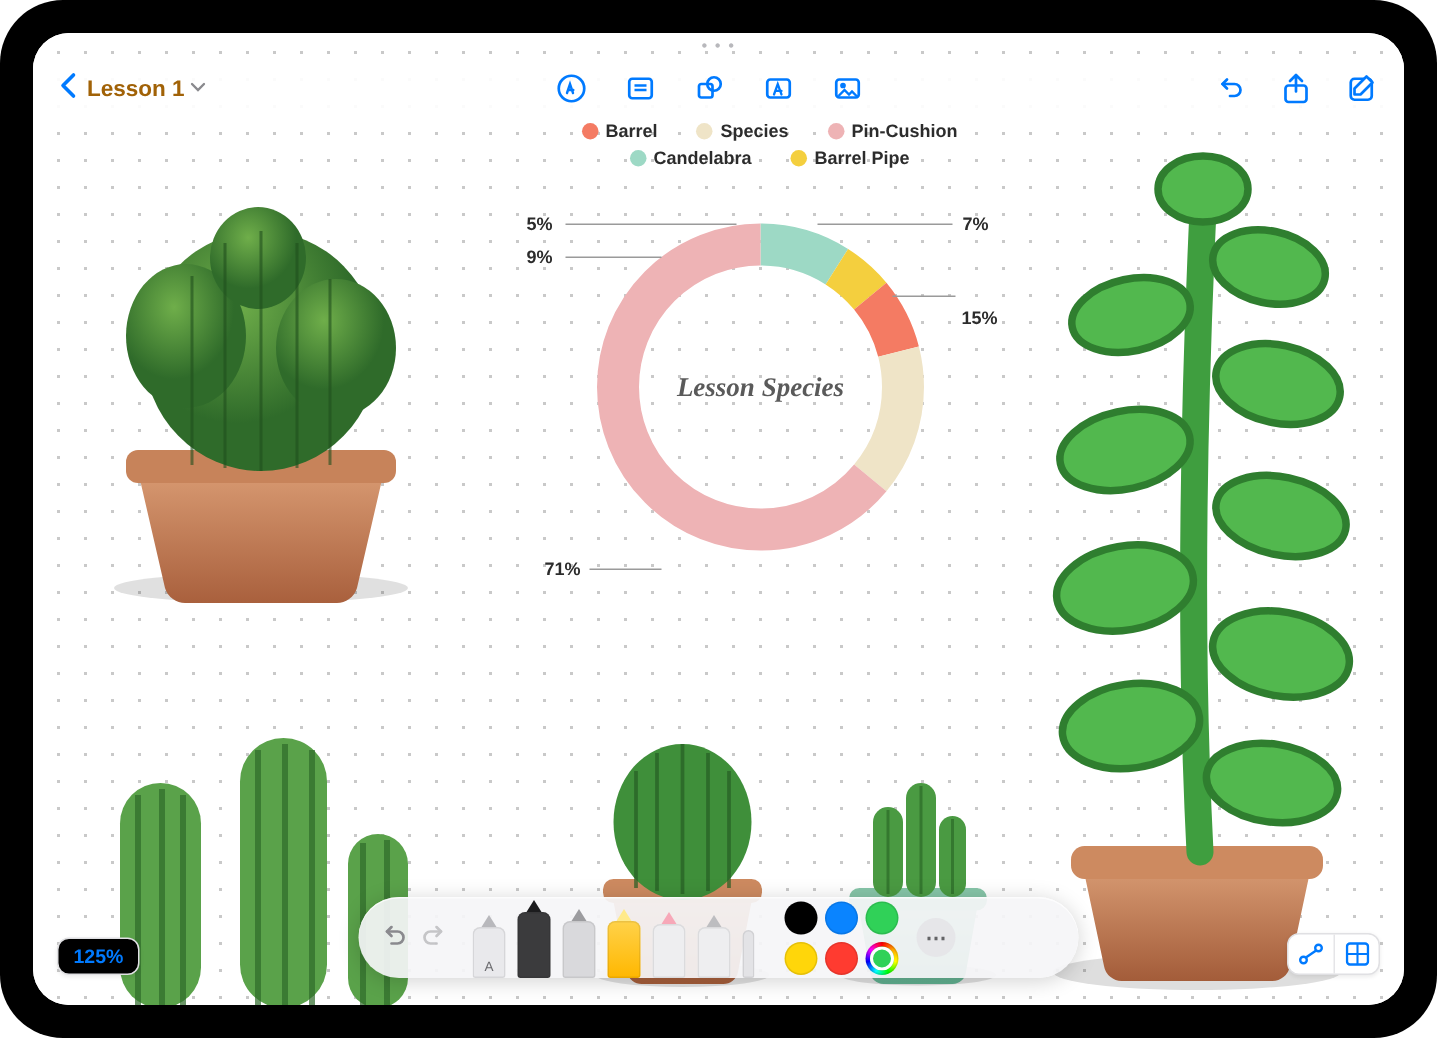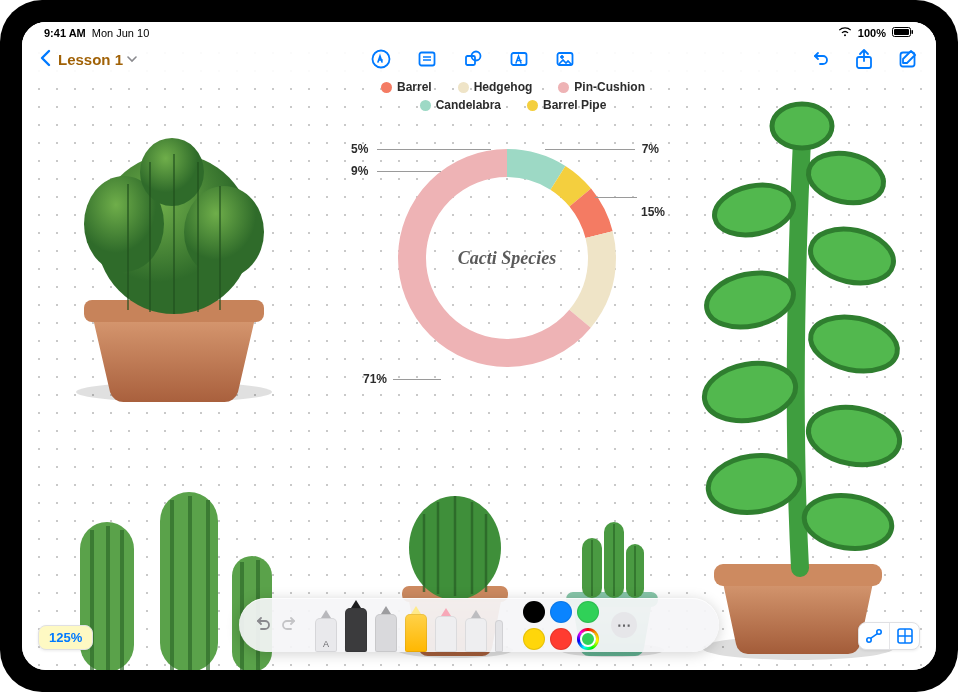--- a/index.html
+++ b/index.html
@@ -127,21 +127,21 @@
   .swatch { width:22px; height:22px; border-radius:50%; box-shadow: inset 0 0 0 1px rgba(0,0,0,0.1); cursor:pointer;}
   .swatch.rainbow {
     background: conic-gradient(red,orange,yellow,lime,cyan,blue,magenta,red);
     position:relative;
   }
   .swatch.rainbow::after{ content:""; position:absolute; inset:3px; border-radius:50%; background:#30d158; box-shadow:inset 0 0 0 2px #fff;}
   .more-btn { width:26px;height:26px;border-radius:50%;background:#e6e6e9;display:flex;align-items:center;justify-content:center;color:#636366;font-weight:700;font-size:14px; cursor:pointer; margin-left:6px;}
   
   .zoom-pill {
     position:absolute; bottom:20px; left:16px;
-    background:#fef9c3; border:1px solid #e0e0e3; border-radius:8px;
+    background:#000000; border:1px solid #e0e0e3; border-radius:8px;
     padding:4px 10px; font-size:13px; font-weight:700; color:#007aff;
     box-shadow:0 1px 3px rgba(0,0,0,.08);
     z-index:60;
   }
   
   .br-controls {
     position:absolute; bottom:20px; right:16px;
     display:flex; background:#fff; border:1px solid #e0e0e3; border-radius:8px;
     box-shadow:0 1px 3px rgba(0,0,0,.08);
     z-index:60;
@@ -151,41 +151,20 @@
 </style>
 </head>
 <body>
 
 <div class="device">
   <div class="screen">
     <div class="canvas-bg"></div>
 
     <div class="pill-dots">• • •</div>
 
-    <div class="status-bar">
-      <div class="status-left">
-        <span>9:41 AM</span>
-        <span style="font-weight:500;">Mon Jun 10</span>
-      </div>
-      <div class="status-right">
-        <span>
-          <svg width="14" height="10" viewBox="0 0 14 10">
-              <path d="M7 9.2a1 1 0 100-2 1 1 0 000 2zm-2.6-2.9a4 4 0 015.2 0l.9-.9a5.3 5.3 0 00-7 0l.9.9zM1.7 3.6a8 8 0 0110.6 0l.9-.9a9.3 9.3 0 00-12.4 0l.9.9z" fill="#000"></path>
-            </svg>
-        </span>
-        <span>100%</span>
-        <span>
-          <svg width="22" height="10" viewBox="0 0 22 10">
-              <rect x="0.5" y="0.5" width="18" height="9" rx="2" fill="none" stroke="#000"></rect>
-              <rect x="2" y="2" width="15" height="6" rx="1" fill="#000"></rect>
-              <rect x="19.5" y="3" width="1.5" height="4" rx="0.7" fill="#000"></rect>
-            </svg>
-        </span>
-      </div>
-    </div>
 
     <div class="top-nav">
       <div class="nav-left">
         <span class="back-chevron">
           <svg width="14" height="18" viewBox="0 0 14 18">
               <path d="M11 2 4 9l7 7" fill="none" stroke="#007aff" stroke-width="2.4" stroke-linecap="round" stroke-linejoin="round"></path>
             </svg>
         </span>
         <span class="doc-title">
           <span>Lesson 1</span>
@@ -253,21 +232,21 @@
     </div>
 
     <div class="chart-container">
       <div class="legend">
         <span class="legend-item">
             <span class="legend-dot" style="background:#f47b63"></span>
             <span>Barrel</span>
           </span>
         <span class="legend-item">
             <span class="legend-dot" style="background:#efe4c7"></span>
-            <span>Hedgehog</span>
+            <span>Species</span>
           </span>
         <span class="legend-item">
             <span class="legend-dot" style="background:#eeb3b5"></span>
             <span>Pin-Cushion</span>
           </span>
         <span class="legend-item">
             <span class="legend-dot" style="background:#9dd9c5"></span>
             <span>Candelabra</span>
           </span>
         <span class="legend-item">
@@ -281,21 +260,21 @@
 
           <g transform="rotate(-90 120 120)">
 
             <circle cx="120" cy="120" r="95" fill="none" stroke="#9dd9c5" stroke-width="28" stroke-dasharray="53.7 543.2" stroke-dashoffset="0"></circle>
             <circle cx="120" cy="120" r="95" fill="none" stroke="#f4cf3e" stroke-width="28" stroke-dasharray="29.8 567.1" stroke-dashoffset="-53.7"></circle>
             <circle cx="120" cy="120" r="95" fill="none" stroke="#f47b63" stroke-width="28" stroke-dasharray="41.8 555.1" stroke-dashoffset="-83.5"></circle>
             <circle cx="120" cy="120" r="95" fill="none" stroke="#efe4c7" stroke-width="28" stroke-dasharray="89.5 507.4" stroke-dashoffset="-125.3"></circle>
             <circle cx="120" cy="120" r="95" fill="none" stroke="#eeb3b5" stroke-width="28" stroke-dasharray="382.0 214.9" stroke-dashoffset="-214.8"></circle>
           </g>
         </svg>
-        <div class="donut-title">Cacti Species</div>
+        <div class="donut-title">Lesson Species</div>
 
         
         <span class="pct-label" style="left:-36px; top:4px;">5%</span>
         <div class="leader" style="left:-10px; top:11px; width:114px;"></div>
 
         <span class="pct-label" style="left:-36px; top:26px;">9%</span>
         <div class="leader" style="left:-10px; top:33px; width:64px;"></div>
 
         <span class="pct-label" style="right:-32px; top:4px;">7%</span>
         <div class="leader" style="right:-8px; top:11px; width:90px;"></div>

